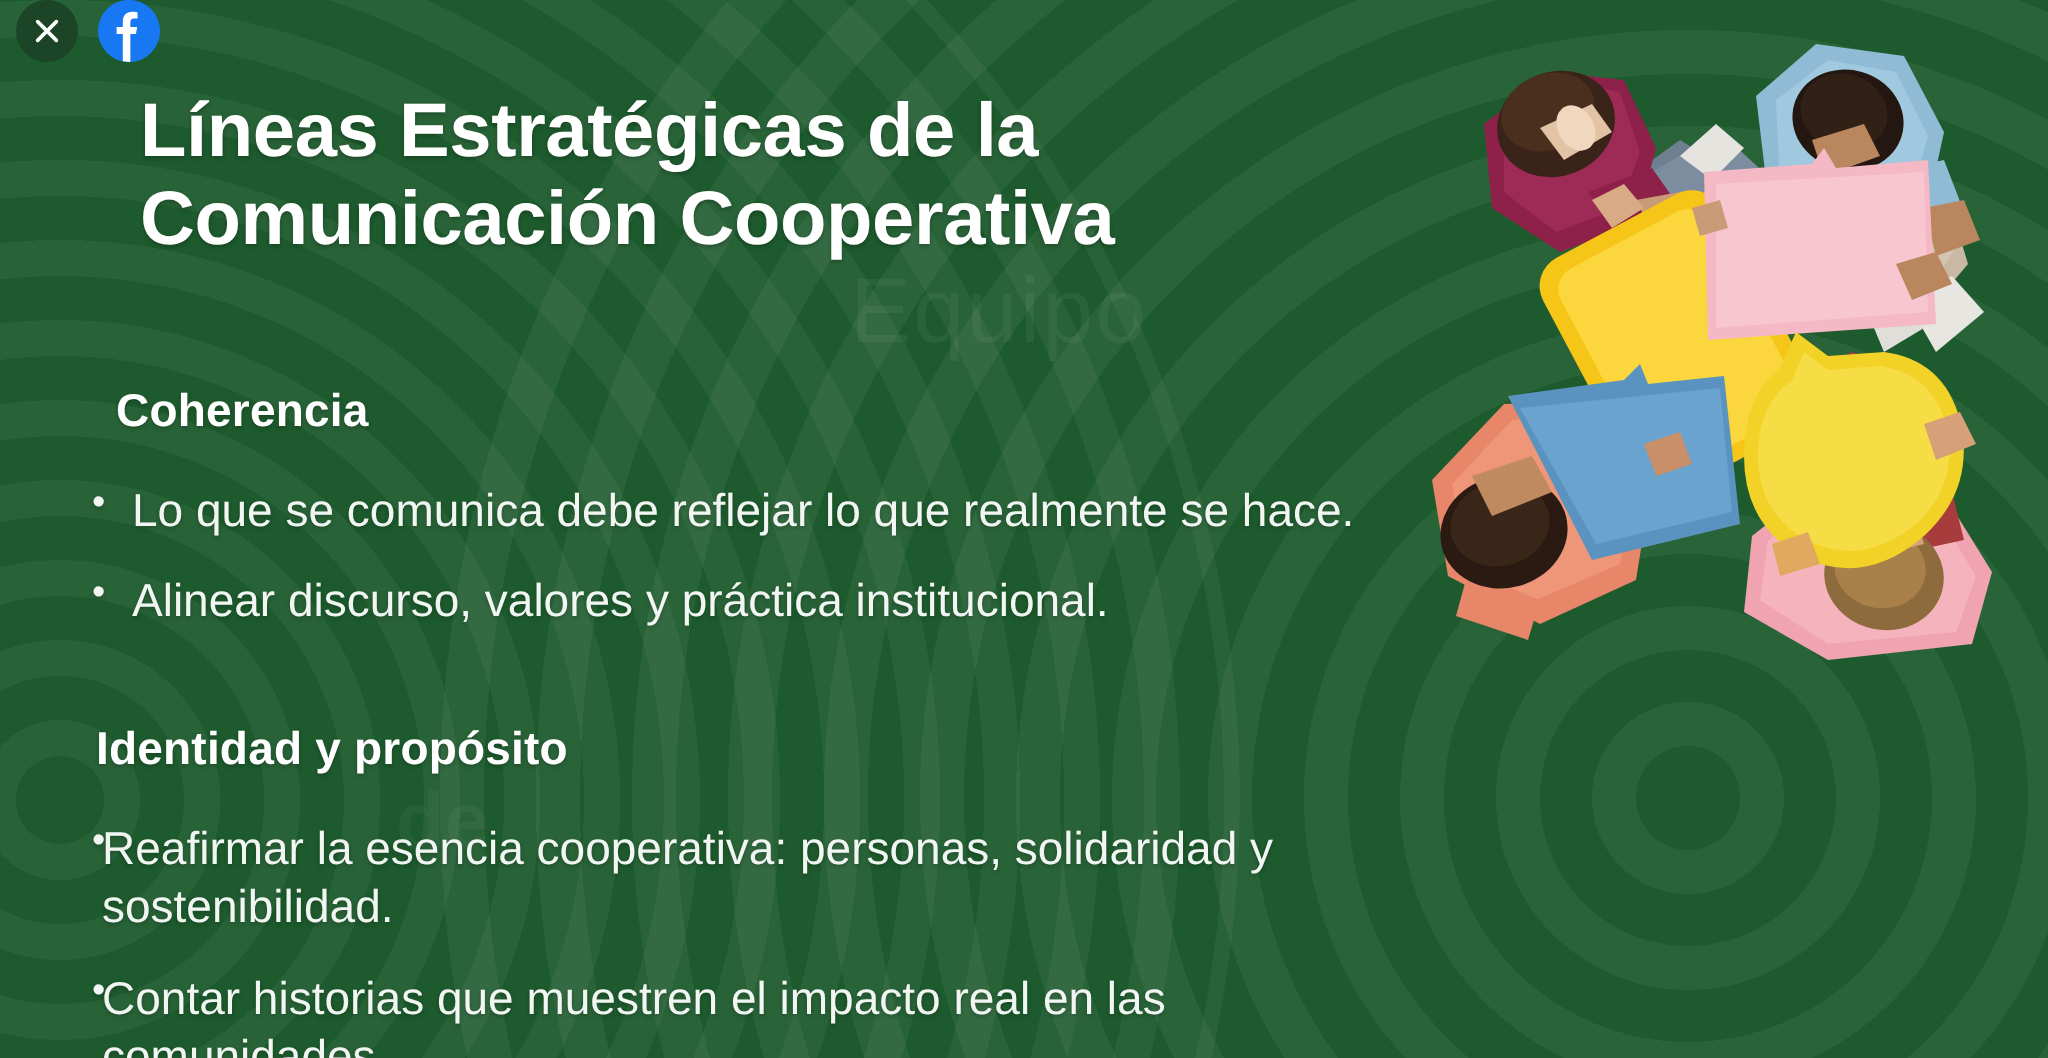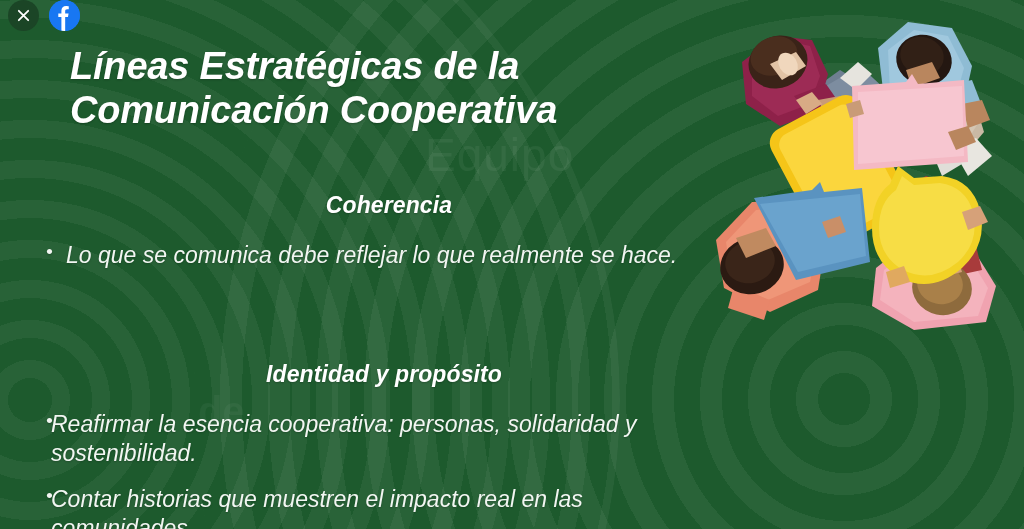--- a/index.html
+++ b/index.html
@@ -100,21 +100,20 @@
     cursor:pointer;
   }
   .fb-badge svg { display:block; }
 
   
   .content {
     position:absolute;
     left:0; top:0;
     width:720px; height:529px;
     z-index:20;
-    font-style:italic;
   }
   .title {
     position:absolute;
     left:70px; top:44px;
     width:620px;
     color:#ffffff;
     font-size:38px;
     font-weight:700;
     line-height:1.17;
     letter-spacing:-0.2px;
@@ -125,21 +124,20 @@
   .section-coherencia { top:192px; }
   .section-identidad  { top:361px; }
 
   .section-heading {
     color:#ffffff;
     font-size:23px;
     font-weight:600;
     letter-spacing:0.1px;
     margin-left:58px;
     text-shadow:0 1px 2px rgba(0,0,0,0.22);
-    text-align:center;
   }
   .section-identidad .section-heading { margin-left:48px; }
 
   .bullets {
     list-style:none;
     margin-top:22px;
   }
   .bullets li {
     position:relative;
     color:#f2f6f2;
@@ -292,20 +290,21 @@
   </div>
 
   <div class="content">
 
     <div class="title">Líneas Estratégicas de la Comunicación Cooperativa</div>
 
     <div class="section section-coherencia">
       <div class="section-heading">Coherencia</div>
       <ul class="bullets">
         <li>Lo que se comunica debe reflejar lo que realmente se hace.</li>
+        <li>Alinear discurso, valores y práctica institucional.</li>
       </ul>
     </div>
 
     <div class="section section-identidad">
       <div class="section-heading">Identidad y propósito</div>
       <ul class="bullets">
         <li>Reafirmar la esencia cooperativa: personas, solidaridad y sostenibilidad.</li>
         <li>Contar historias que muestren el impacto real en las comunidades.</li>
       </ul>
     </div>

